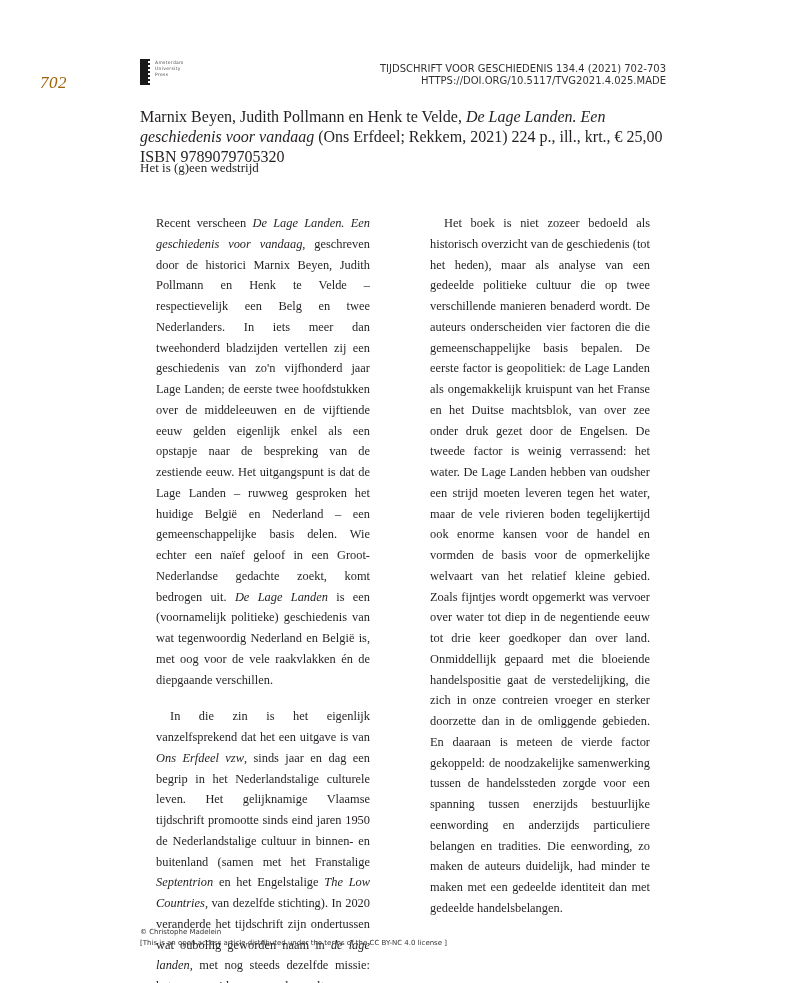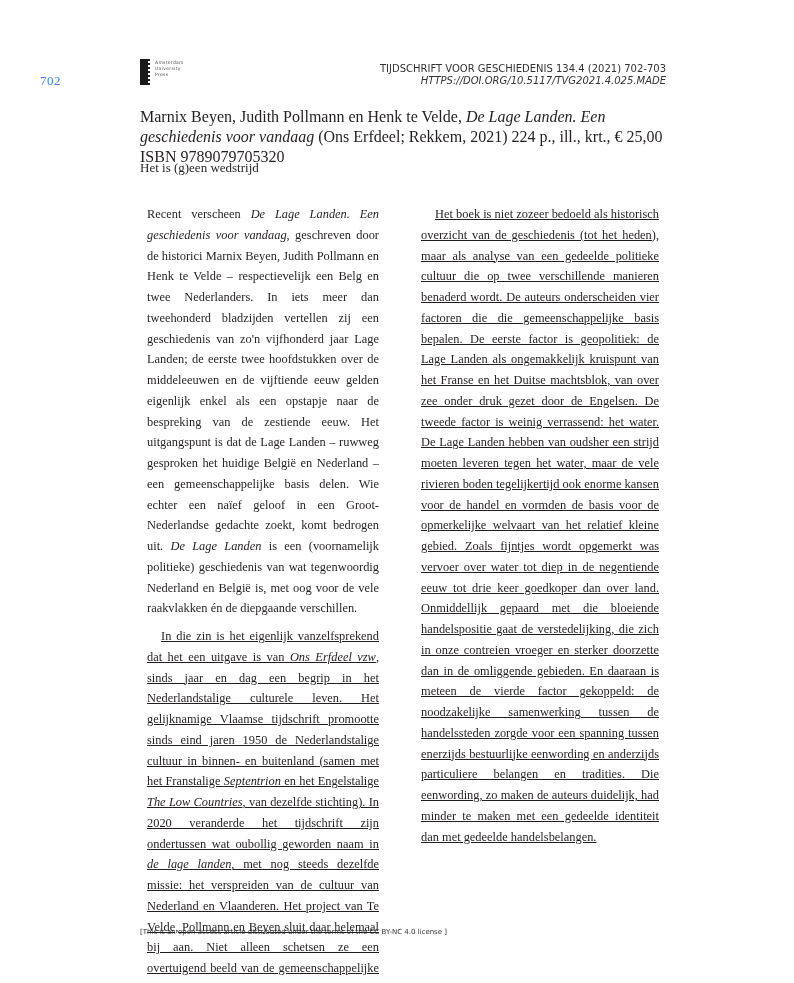--- a/index.html
+++ b/index.html
@@ -1,33 +1,33 @@
 <!DOCTYPE html>
 <html><head>
 <meta charset="utf-8">
 <style>
   html, body { margin: 0; padding: 0; background: #ffffff; }
   body { width: 794px; height: 983px; position: relative; overflow: hidden;
          font-family: "Liberation Serif", "DejaVu Serif", serif; color: #231f20; }
-  .page-number { position: absolute; left: 40px; top: 73px; font-size: 13px; letter-spacing: 0.5px; color: #3b82f6; }
+  .page-number { position: absolute; left: 40px; top: 73px; font-size: 17px; letter-spacing: 0.5px; color: #a16207; font-style: italic; }
   .logo { position: absolute; left: 140px; top: 59px; width: 70px; height: 26px; }
   .logo-bar { position: absolute; left: 0; top: 0; width: 8px; height: 26px; background: #1a1a1a; }
   .logo-bar::after { content: ""; position: absolute; right: -2px; top: 0; width: 2px; height: 26px;
      background: repeating-linear-gradient(to bottom, #1a1a1a 0 2px, transparent 2px 4px); }
   .logo-text { position: absolute; left: 15px; top: 1px; font-family: "DejaVu Sans", sans-serif; font-size: 4.5px; line-height: 6px; color: #555; letter-spacing: 0.3px; }
   .journal-info { position: absolute; right: 128px; top: 63px; text-align: right; font-family: "DejaVu Sans", sans-serif; font-size: 10px; line-height: 12px; color: #333; }
-  .journal-info .doi { font-style: italic; }
+  .journal-info .doi { }
   .citation { position: absolute; left: 140px; top: 107px; width: 530px; font-size: 16px; line-height: 20px; }
   .citation i { font-style: italic; }
   .review-title { position: absolute; left: 140px; top: 160px; font-size: 13px; font-weight: normal; }
   .column { position: absolute; top: 197px; width: 246px; font-size: 12.4px; line-height: 20.75px; text-align: justify; }
   .col-left { left: 140px; }
   .col-right { left: 414px; width: 252px; }
-  .column p { margin: 7px; }
-  .column p.indent { text-indent: 14px; text-decoration: underline; }
+  .column p { margin: 16px; }
+  .column p.indent { text-indent: 14px; }
   .column i { font-style: italic; }
   .footer { position: absolute; left: 140px; top: 927px; font-family: "DejaVu Sans", sans-serif; font-size: 7px; line-height: 11px; color: #333; }
 </style>
 </head>
 <body>
 
 <div class="page-number">702</div>
 
 <div class="logo">
   <div class="logo-bar"></div>
@@ -50,14 +50,15 @@
 <div class="column col-left">
   <p><span>Recent verscheen </span><i>De Lage Landen. Een geschiedenis voor vandaag</i><span>, geschreven door de historici Marnix Beyen, Judith Pollmann en Henk te Velde – respectievelijk een Belg en twee Nederlanders. In iets meer dan tweehonderd bladzijden vertellen zij een geschiedenis van zo'n vijfhonderd jaar Lage Landen; de eerste twee hoofdstukken over de middeleeuwen en de vijftiende eeuw gelden eigenlijk enkel als een opstapje naar de bespreking van de zestiende eeuw. Het uitgangspunt is dat de Lage Landen – ruwweg gesproken het huidige België en Nederland – een gemeenschappelijke basis delen. Wie echter een naïef geloof in een Groot-Nederlandse gedachte zoekt, komt bedrogen uit. </span><i>De Lage Landen</i><span> is een (voornamelijk politieke) geschiedenis van wat tegenwoordig Nederland en België is, met oog voor de vele raakvlakken én de diepgaande verschillen.</span></p>
   <p class="indent"><span>In die zin is het eigenlijk vanzelfsprekend dat het een uitgave is van </span><i>Ons Erfdeel vzw</i><span>, sinds jaar en dag een begrip in het Nederlandstalige culturele leven. Het gelijknamige Vlaamse tijdschrift promootte sinds eind jaren 1950 de Nederlandstalige cultuur in binnen- en buitenland (samen met het Franstalige </span><i>Septentrion</i><span> en het Engelstalige </span><i>The Low Countries</i><span>, van dezelfde stichting). In 2020 veranderde het tijdschrift zijn ondertussen wat oubollig geworden naam in </span><i>de lage landen</i><span>, met nog steeds dezelfde missie: het verspreiden van de cultuur van Nederland en Vlaanderen. Het project van Te Velde, Pollmann en Beyen sluit daar helemaal bij aan. Niet alleen schetsen ze een overtuigend beeld van de gemeenschappelijke basis, ze bieden ook een verklaringsmodel voor de</span></p>
 </div>
 
 <div class="column col-right">
   <p class="indent">Het boek is niet zozeer bedoeld als historisch overzicht van de geschiedenis (tot het heden), maar als analyse van een gedeelde politieke cultuur die op twee verschillende manieren benaderd wordt. De auteurs onderscheiden vier factoren die die gemeenschappelijke basis bepalen. De eerste factor is geopolitiek: de Lage Landen als ongemakkelijk kruispunt van het Franse en het Duitse machtsblok, van over zee onder druk gezet door de Engelsen. De tweede factor is weinig verrassend: het water. De Lage Landen hebben van oudsher een strijd moeten leveren tegen het water, maar de vele rivieren boden tegelijkertijd ook enorme kansen voor de handel en vormden de basis voor de opmerkelijke welvaart van het relatief kleine gebied. Zoals fijntjes wordt opgemerkt was vervoer over water tot diep in de negentiende eeuw tot drie keer goedkoper dan over land. Onmiddellijk gepaard met die bloeiende handelspositie gaat de verstedelijking, die zich in onze contreien vroeger en sterker doorzette dan in de omliggende gebieden. En daaraan is meteen de vierde factor gekoppeld: de noodzakelijke samenwerking tussen de handelssteden zorgde voor een spanning tussen enerzijds bestuurlijke eenwording en anderzijds particuliere belangen en tradities. Die eenwording, zo maken de auteurs duidelijk, had minder te maken met een gedeelde identiteit dan met gedeelde handelsbelangen.</p>
 </div>
 
 <div class="footer">
+  <div>© Christophe Madelein</div>
   <div>[This is an open access article distributed under the terms of the CC BY-NC 4.0 license ]</div>
 </div>
 
 </body></html>

